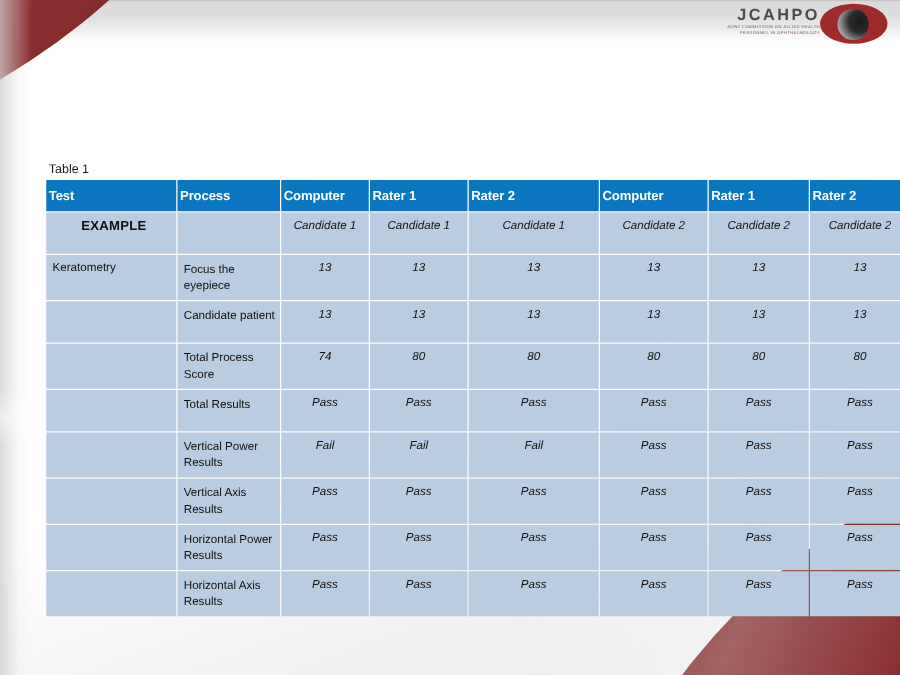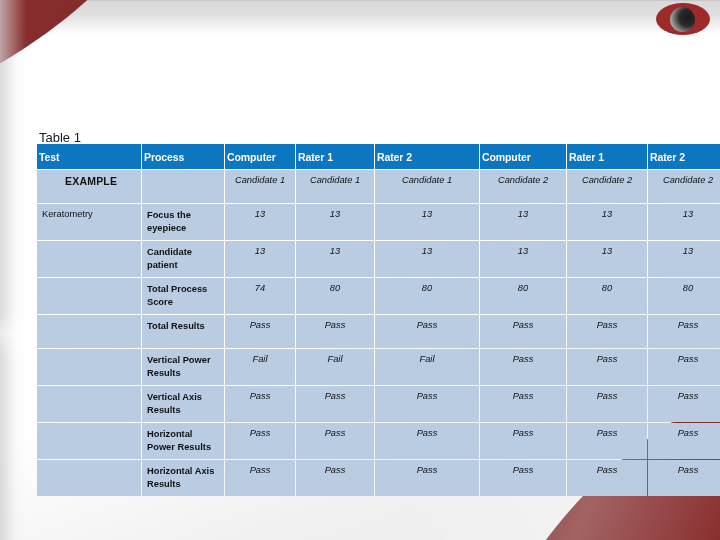--- a/index.html
+++ b/index.html
@@ -167,21 +167,21 @@
     color: #0d0d0d;
     letter-spacing: -0.1px;
   }
   .title-line { display: block; }
 
   
   .table-caption {
     position: absolute;
     left: 39px;
     top: 130px;
-    font-size: 13px;
+    font-size: 10px;
     color: #1a1a1a;
     font-family: "Liberation Sans", sans-serif;
   }
 
   .data-table {
     position: absolute;
     left: 36px;
     top: 143px;
     width: 648px;
     border-collapse: separate;
@@ -219,21 +219,20 @@
   td.c-test.is-example {
     font-weight: bold;
     font-size: 10.5px;
     letter-spacing: .2px;
     padding-left: 28px;
   }
   td.c-process {
     text-align: left;
     padding-left: 5px;
     line-height: 12.5px;
-    font-weight: bold;
   }
   td.c-val {
     text-align: center;
     font-style: italic;
   }
 
   
   col.w-test    { width: 104px; }
   col.w-process { width: 82px;  }
   col.w-comp1   { width: 70px;  }
@@ -255,20 +254,25 @@
     <div class="swoosh-br"></div>
     <div class="left-shade"></div>
     <div class="watermark">
       <div class="wm-band wm-a"></div>
       <div class="wm-band wm-b"></div>
       <div class="wm-band wm-c"></div>
     </div>
   </div>
 
   <div class="logo">
+    <div class="logo-text">
+      <div class="logo-name">JCAHPO</div>
+      <div class="logo-sub1">JOINT COMMISSION ON ALLIED HEALTH</div>
+      <div class="logo-sub2">PERSONNEL IN OPHTHALMOLOGY</div>
+    </div>
     <div class="logo-mark">
       <div class="logo-ring"></div>
       <div class="logo-sphere"></div>
     </div>
   </div>
 
 
   <div class="table-caption">Table 1</div>
 
   <table class="data-table">

